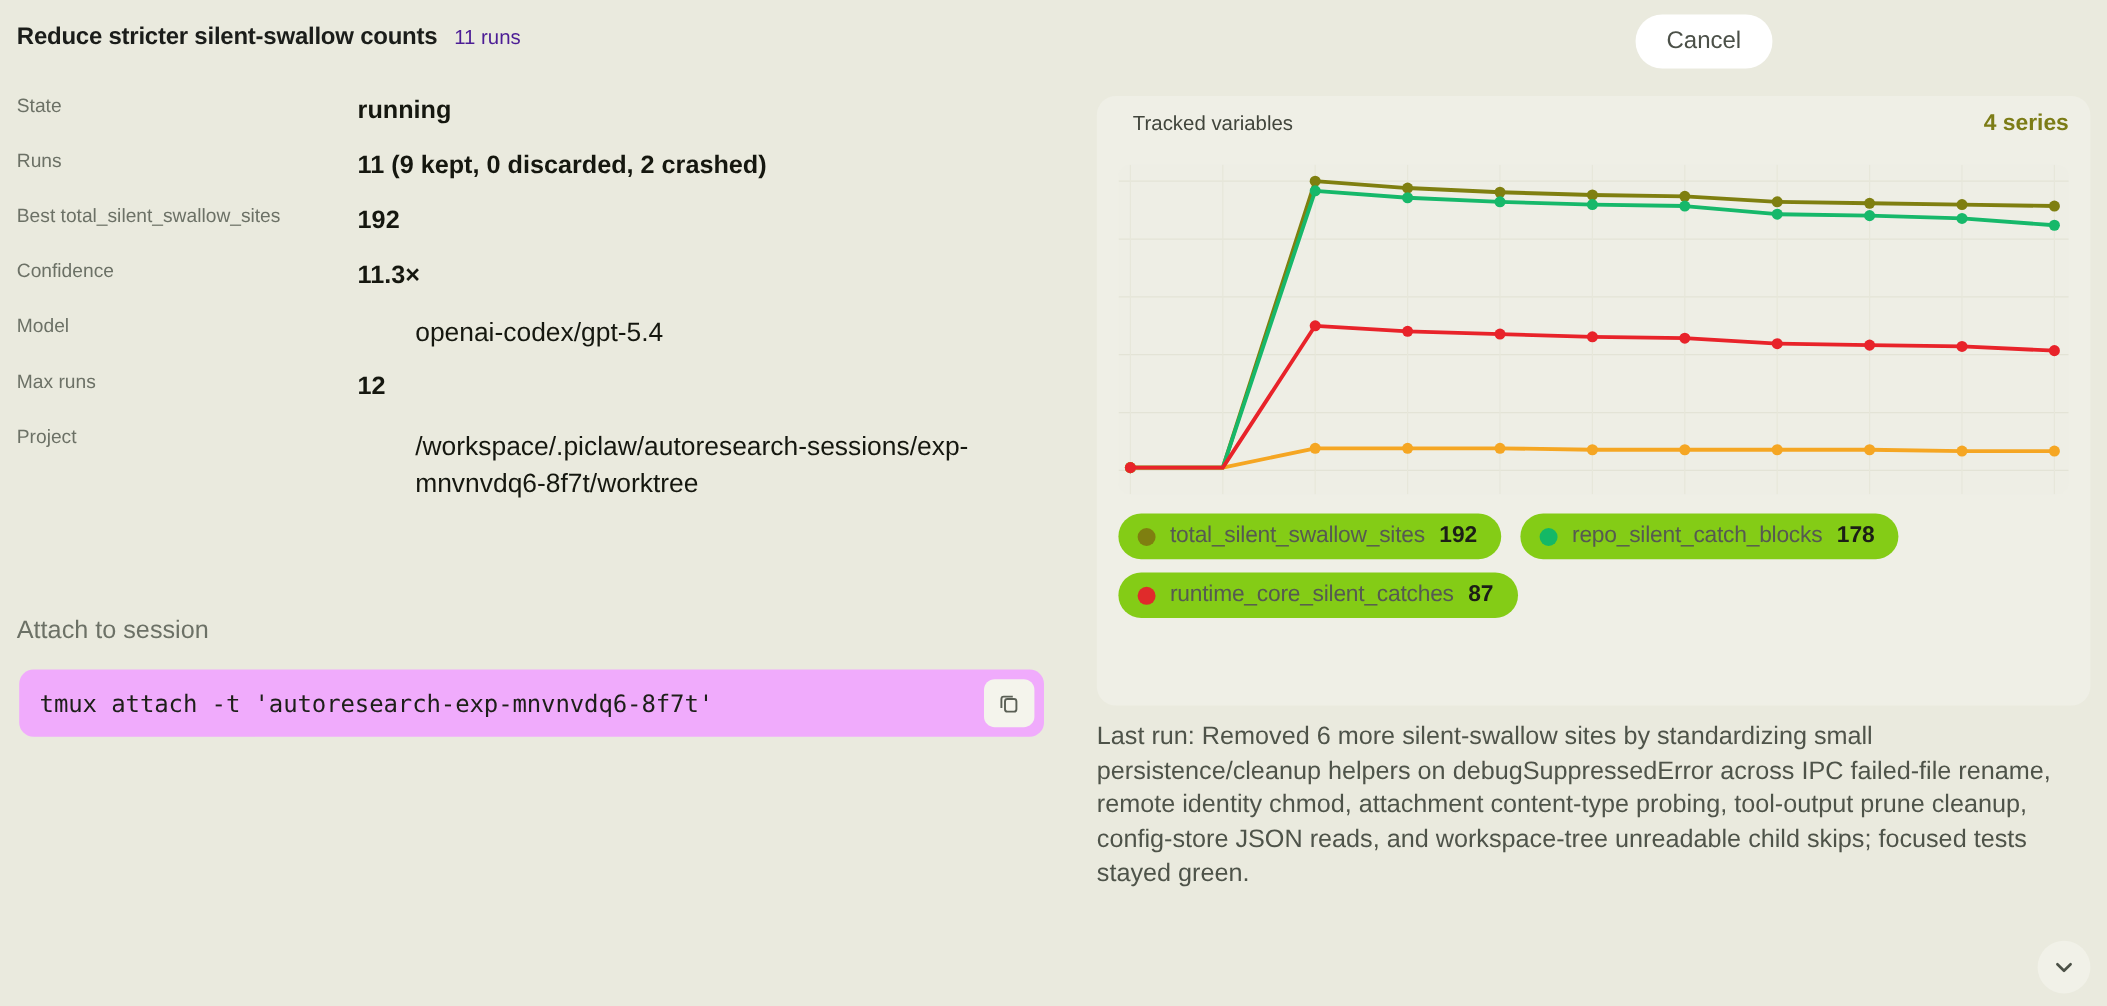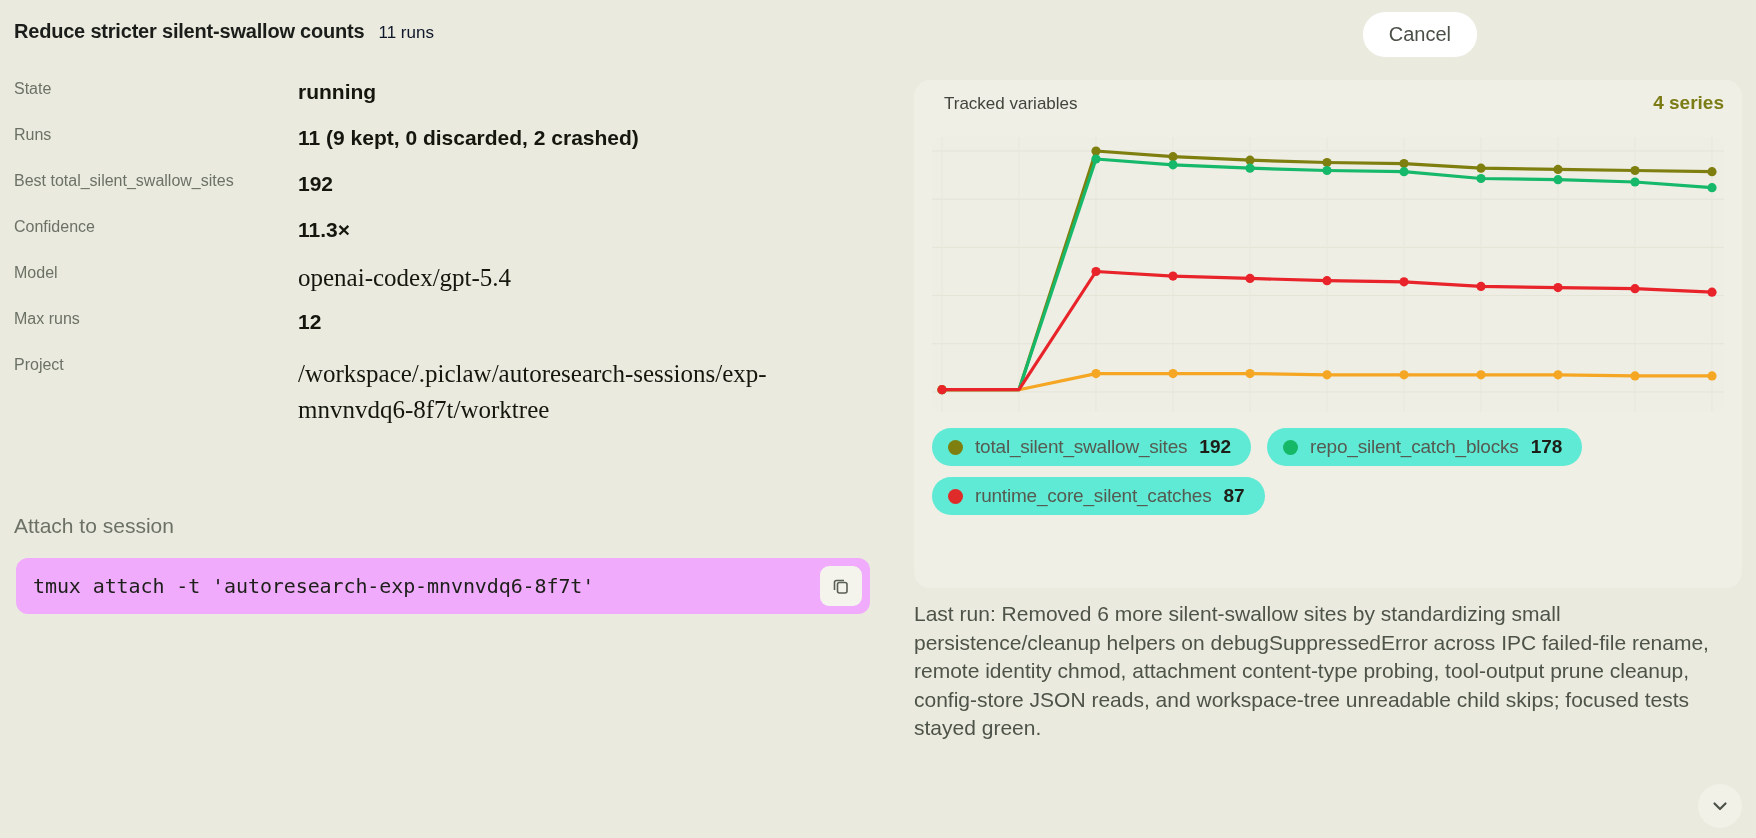--- a/index.html
+++ b/index.html
@@ -8,21 +8,21 @@
     background: #eaeade;
     font-family: "Liberation Sans", sans-serif;
     overflow: hidden;
   }
   .page { position: relative; width: 1756px; height: 838px; background: #eaeade; }
 
   
   .header { position: absolute; left: 0; top: 0; width: 1493px; height: 68px; }
   .title-row { position: absolute; left: 14px; top: 20px; display: flex; align-items: baseline; gap: 14px; }
   .exp-title { font-size: 20px; font-weight: bold; color: #1b1d1a; letter-spacing: -0.2px; }
-  .run-count { font-size: 17px; color: #0f172a; }
+  .run-count { font-size: 17px; color: #4c1d95; }
   .cancel-btn {
     position: absolute; right: 16px; top: 12px;
     background: #ffffff; border: none; border-radius: 22px;
     padding: 11px 26px; font-size: 20px; color: #4b5048;
     font-family: "Liberation Sans", sans-serif; cursor: pointer;
   }
 
   
   .left-col { position: absolute; left: 0; top: 80px; width: 880px; }
   .kv-grid { position: relative; padding-left: 14px; }
@@ -31,21 +31,21 @@
   .kv-key {
     position: absolute; left: 0; top: 0;
     font-size: 16px; color: #6c7166; white-space: nowrap;
   }
   .kv-val {
     position: absolute; left: 284px; top: 0;
     font-size: 21px; color: #15170f; font-weight: bold; white-space: nowrap;
   }
   .kv-val.normal { font-weight: normal; }
   .kv-val .soft { font-weight: bold; color: #15170f; }
-  .mono { font-family: Liberation Serif, serif; font-size: 25px; font-weight: normal; }
+  .mono { font-family: Liberation Sans, sans-serif; font-size: 22px; font-weight: normal; margin-left: 48px; }
   .mono-wrap { white-space: normal; width: 500px; line-height: 1.42; }
 
   
   .attach-label {
     position: absolute; left: 14px; top: 434px;
     font-size: 21px; color: #6c7166;
   }
   .cmd-box {
     position: absolute; left: 16px; top: 478px;
     width: 854px; height: 56px;
@@ -82,21 +82,21 @@
     background: #eeeee5; border-radius: 10px; overflow: hidden;
   }
   .plot-wrap svg { display: block; }
 
   .legend {
     position: absolute; left: 18px; top: 348px; right: 18px;
     display: flex; flex-wrap: wrap; gap: 11px 16px; align-content: flex-start;
   }
   .legend-chip {
     display: inline-flex; align-items: center; gap: 12px;
-    background: #5eead4; border-radius: 20px;
+    background: #84cc16; border-radius: 20px;
     padding: 8px 20px 8px 16px; cursor: pointer;
   }
   .legend-dot { width: 15px; height: 15px; border-radius: 50%; flex: none; }
   .legend-name { font-size: 19px; color: #565a51; letter-spacing: -0.2px; }
   .legend-value { font-size: 19px; color: #1c1e17; font-weight: bold; }
 
   .last-run {
     position: absolute; left: 914px; top: 600px; width: 820px;
     font-size: 21px; line-height: 1.36; color: #4e5349;
   }

